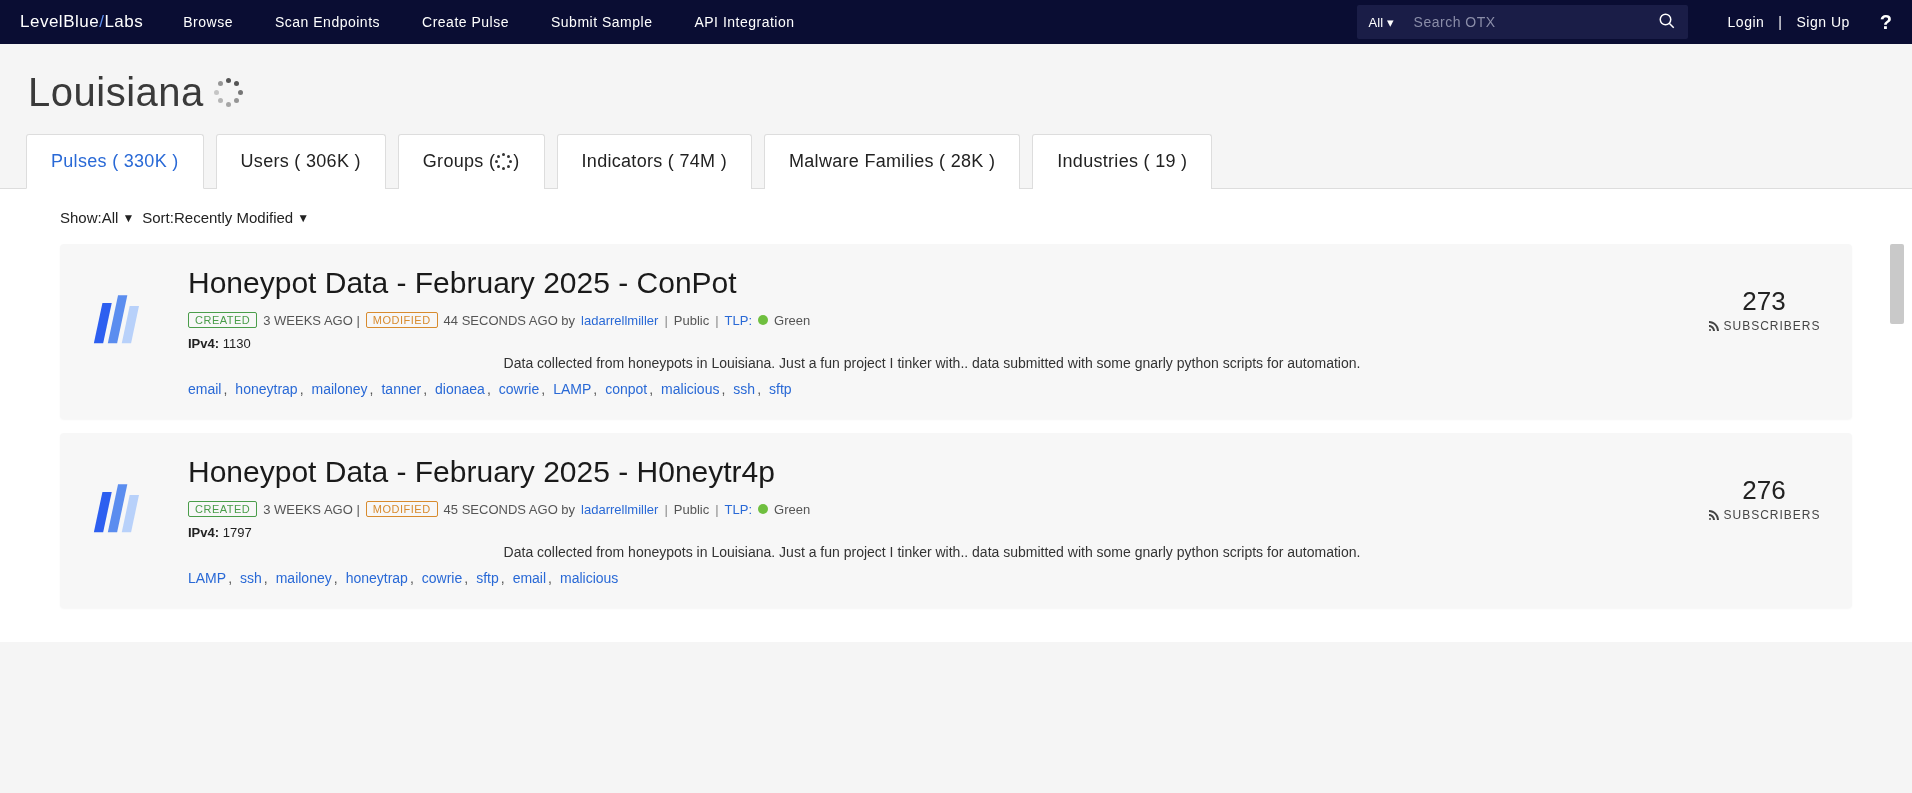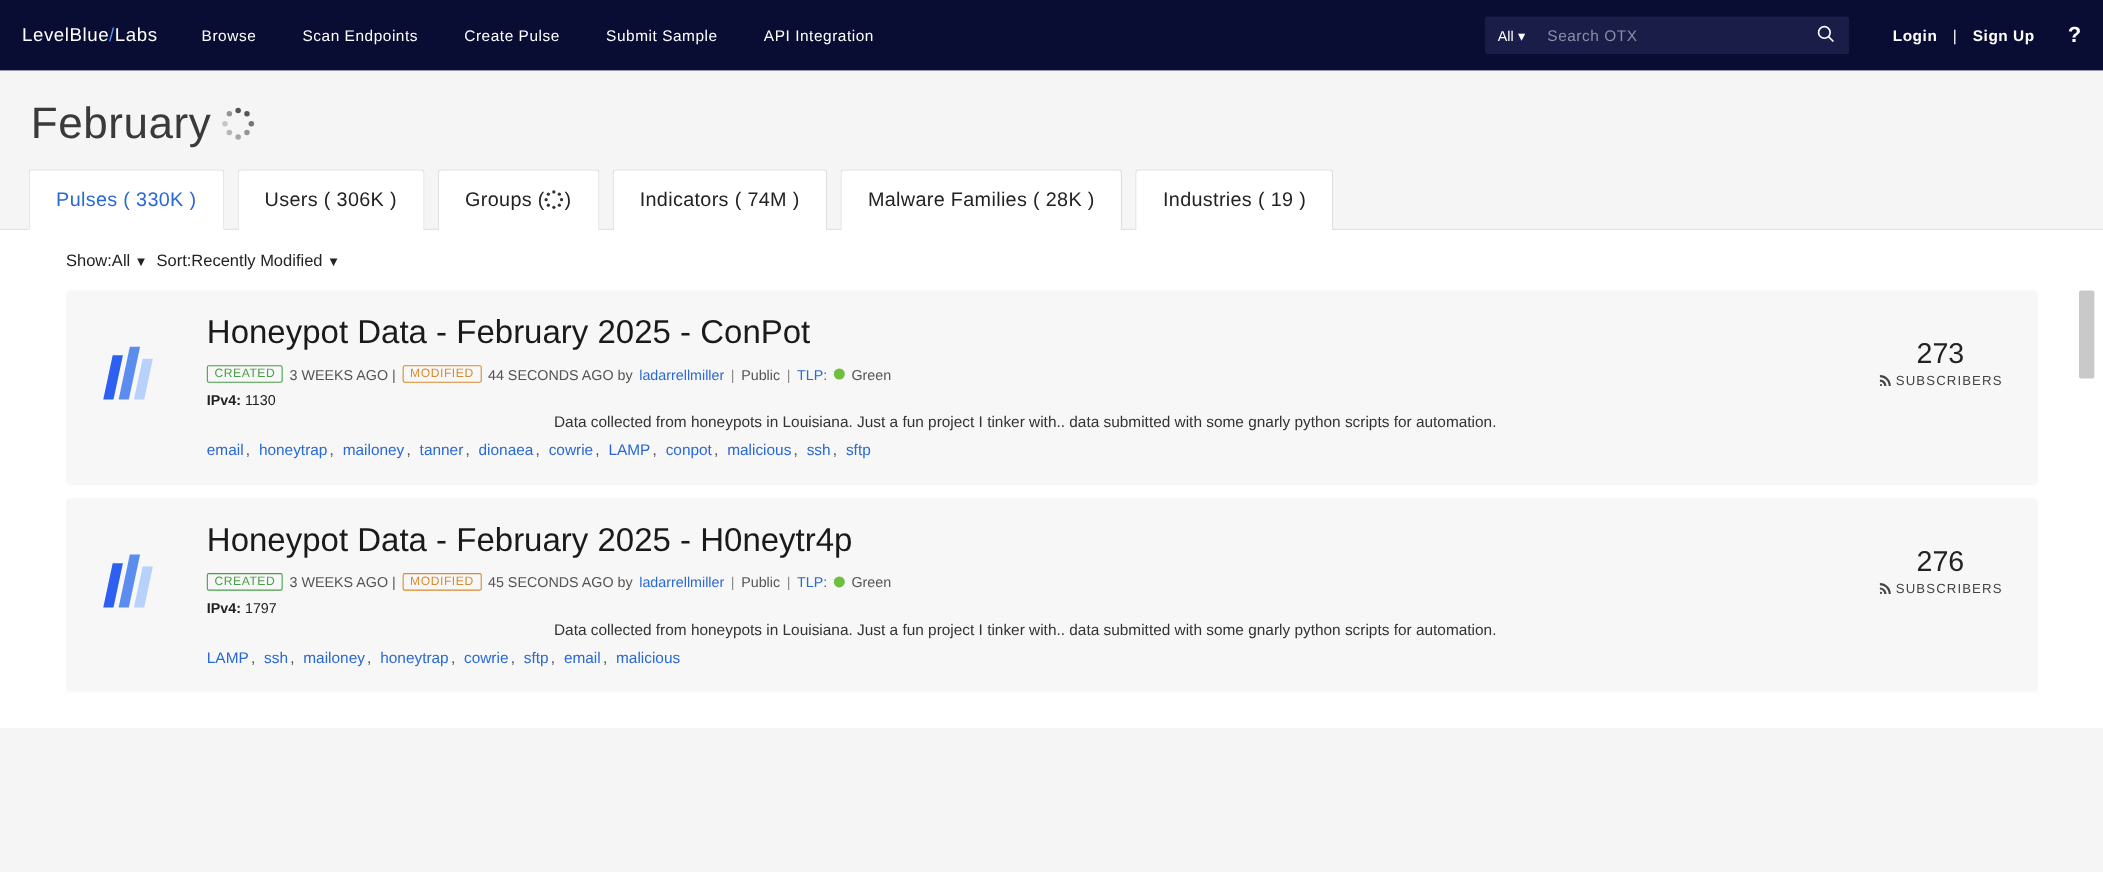--- a/index.html
+++ b/index.html
@@ -1,30 +1,30 @@
 <!DOCTYPE html>
 <html><head>
 <meta charset="utf-8">
 <style>
 * { margin: 0; padding: 0; box-sizing: border-box; font-family: -apple-system, BlinkMacSystemFont, "Segoe UI", Arial, sans-serif; }
 body { background: #f5f5f5; color: #222; }
 
 
-.header { background: #0a0d33; height: 64px; display: flex; align-items: center; padding: 0 20px; color: #fff; }
+.header { background: #0a0d33; height: 44px; display: flex; align-items: center; padding: 0 20px; color: #fff; }
 .logo { font-size: 17px; font-weight: 400; margin-right: 40px; letter-spacing: 0.5px; }
 .logo .slash { color: #5b8def; }
 .nav { display: flex; gap: 42px; flex: 1; }
 .nav-item { color: #fff; font-size: 14px; letter-spacing: 0.5px; cursor: pointer; }
 .search-wrap { display: flex; align-items: center; background: #1a1d47; border-radius: 2px; height: 34px; margin-right: 40px; }
 .search-scope { padding: 0 12px; color: #fff; font-size: 13px; display: flex; align-items: center; gap: 4px; cursor: pointer; }
 .search-input { background: transparent; border: none; color: #fff; font-size: 14px; width: 240px; padding: 0 8px; outline: none; letter-spacing: 0.5px; }
 .search-input::placeholder { color: #8a8da8; }
 .search-btn { background: transparent; border: none; color: #fff; padding: 0 12px; cursor: pointer; }
 .auth { display: flex; align-items: center; gap: 14px; font-size: 14px; letter-spacing: 0.5px; }
-.auth-link { color: #fff; cursor: pointer; font-weight: bold; }
+.auth-link { color: #fff; cursor: pointer; }
 .auth-sep { color: #fff; }
 .help { margin-left: 30px; font-size: 20px; font-weight: bold; cursor: pointer; color: #fff; }
 
 
 .page-title-wrap { padding: 26px 28px 18px; display: flex; align-items: center; gap: 10px; }
 .page-title { font-size: 40px; font-weight: 400; color: #3a3a3a; letter-spacing: 0.5px; }
 .spinner { width: 30px; height: 30px; position: relative; }
 .spinner span { position: absolute; width: 5px; height: 5px; background: #555; border-radius: 50%; }
 .spinner span:nth-child(1){ top:0; left:12px; }
 .spinner span:nth-child(2){ top:3px; left:20px; }
@@ -113,21 +113,21 @@
   </div>
   <div class="auth">
     <span class="auth-link">Login</span>
     <span class="auth-sep">|</span>
     <span class="auth-link">Sign Up</span>
   </div>
   <div class="help">?</div>
 </div>
 
 <div class="page-title-wrap">
-  <h1 class="page-title">February</h1>
+  <h1 class="page-title">Louisiana</h1>
   <div class="spinner">
     <span></span>
       <span></span>
       <span></span>
       <span></span>
       <span></span>
       <span></span>
       <span></span>
       <span></span>
   </div>

